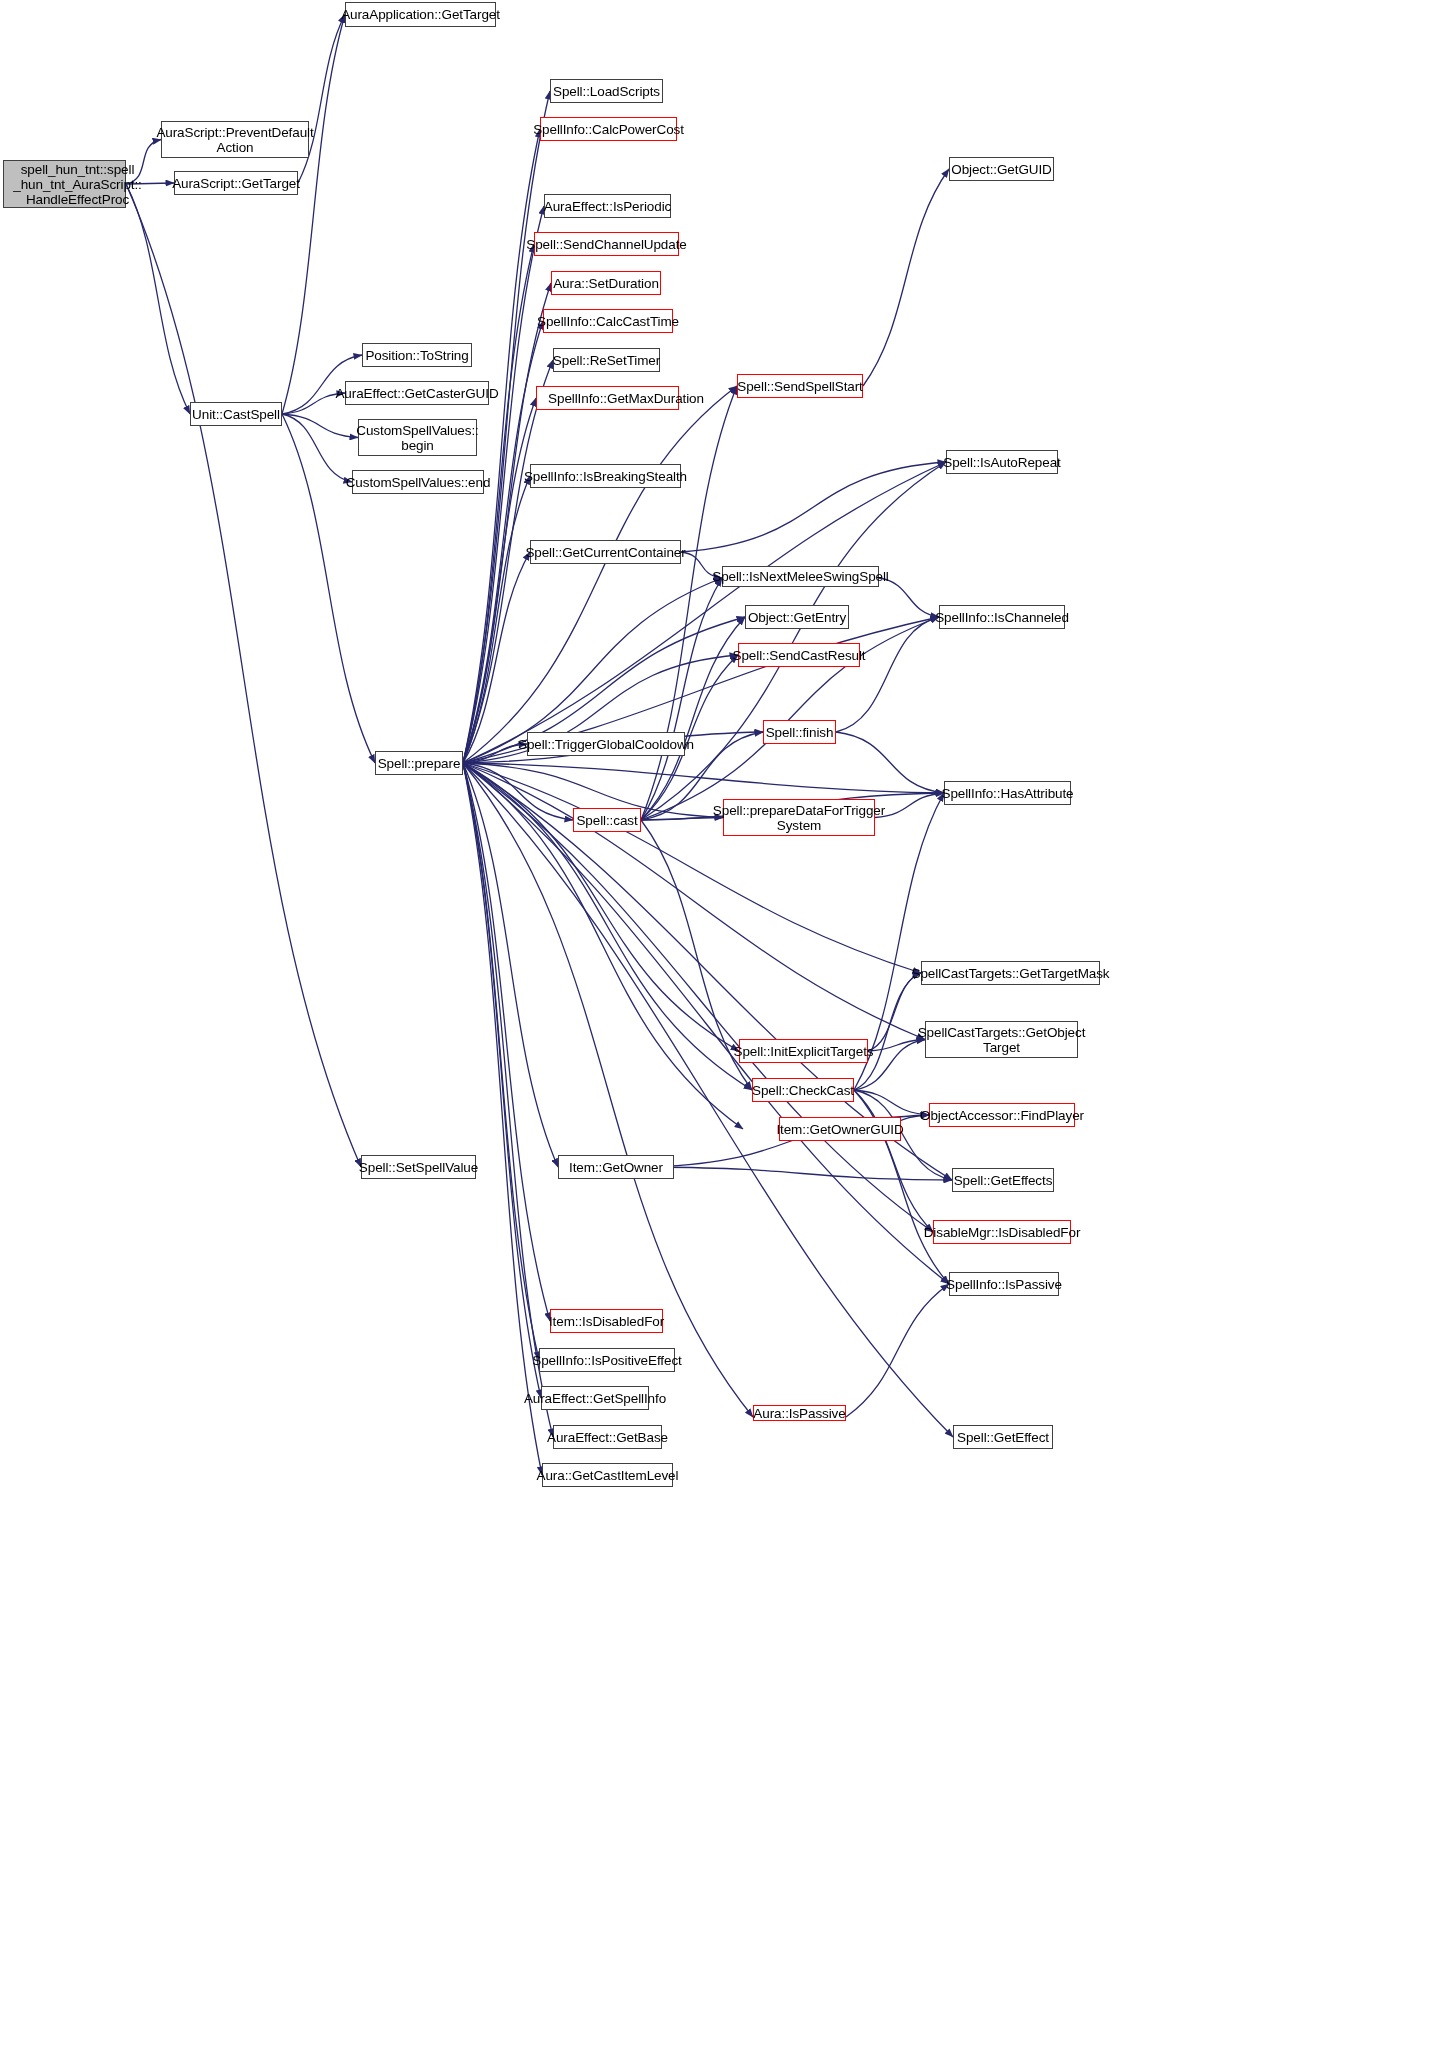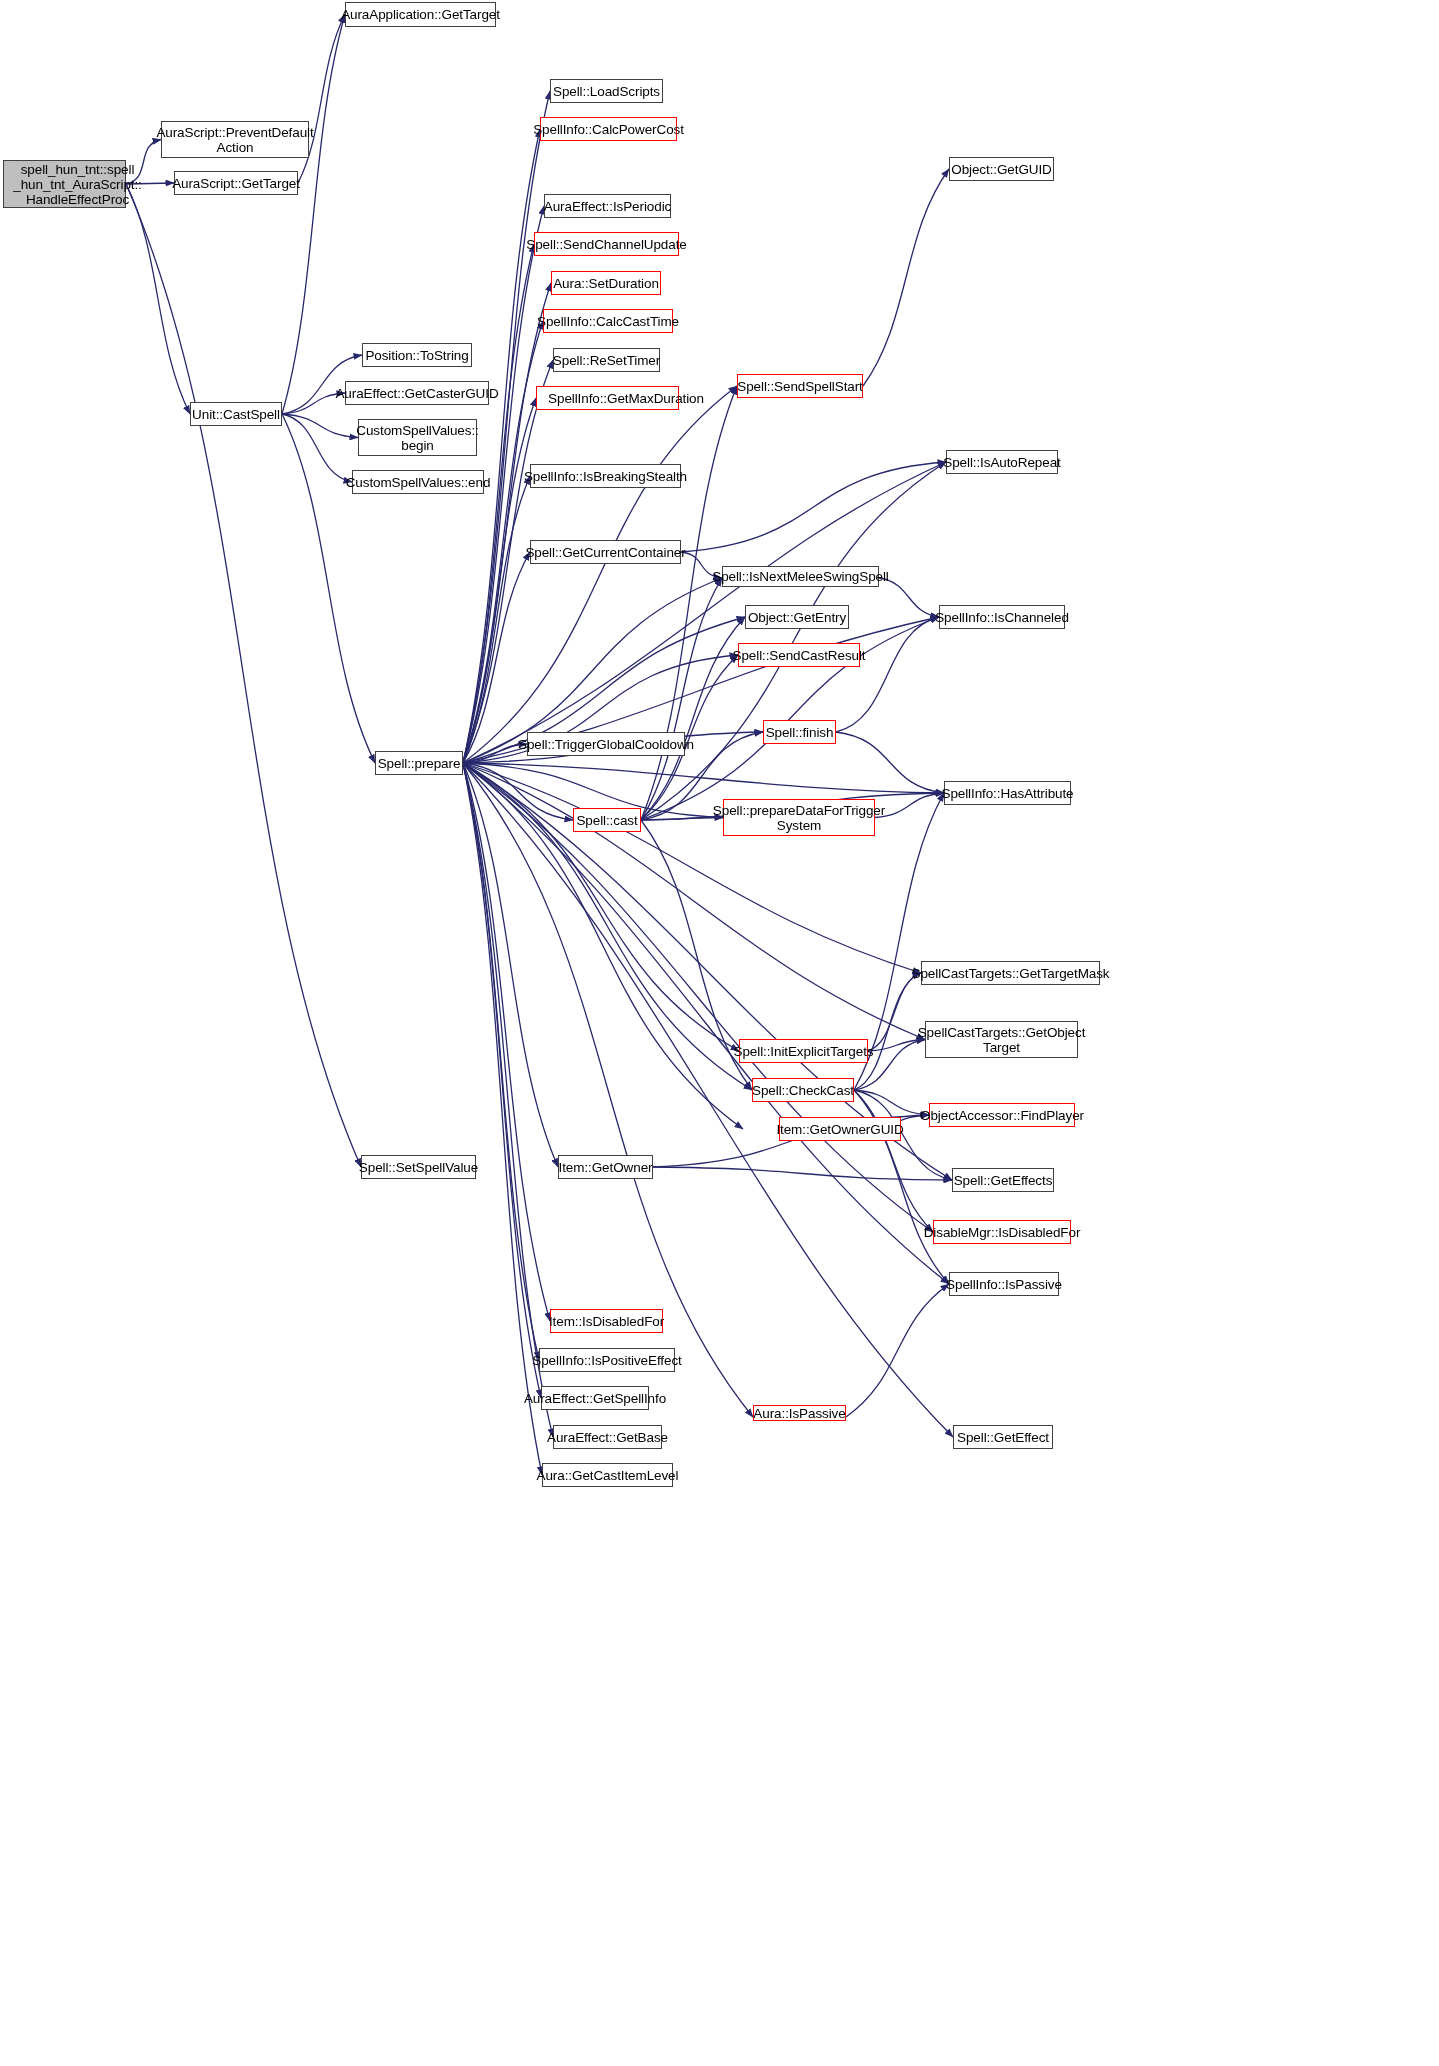--- a/index.html
+++ b/index.html
@@ -177,21 +177,21 @@
       <div class="node red" style="left: 573px; top: 808px; width: 68px; height: 24px;">Spell::cast</div>
       <div class="node red" style="left: 723px; top: 799px; width: 152px; height: 37px;">Spell::prepareDataForTrigger
 System</div>
       <div class="node" style="left: 921px; top: 961px; width: 179px; height: 24px;">SpellCastTargets::GetTargetMask</div>
       <div class="node" style="left: 925px; top: 1021px; width: 153px; height: 37px;">SpellCastTargets::GetObject
 Target</div>
       <div class="node red" style="left: 739px; top: 1039px; width: 129px; height: 24px;">Spell::InitExplicitTargets</div>
       <div class="node red" style="left: 752px; top: 1078px; width: 102px; height: 24px;">Spell::CheckCast</div>
       <div class="node red" style="left: 929px; top: 1103px; width: 146px; height: 24px;">ObjectAccessor::FindPlayer</div>
       <div class="node red" style="left: 743px; top: 1117px; width: 122px; height: 24px; margin-left: 36px;">Item::GetOwnerGUID</div>
-      <div class="node" style="left: 558px; top: 1155px; width: 95px; height: 24px;">Item::GetOwner</div>
+      <div class="node" style="left: 558px; top: 1155px; width: 116px; height: 24px;">Item::GetOwner</div>
       <div class="node" style="left: 361px; top: 1155px; width: 115px; height: 24px;">Spell::SetSpellValue</div>
       <div class="node" style="left: 952px; top: 1168px; width: 102px; height: 24px;">Spell::GetEffects</div>
       <div class="node red" style="left: 933px; top: 1220px; width: 138px; height: 24px;">DisableMgr::IsDisabledFor</div>
       <div class="node" style="left: 949px; top: 1272px; width: 110px; height: 24px;">SpellInfo::IsPassive</div>
       <div class="node red" style="left: 550px; top: 1309px; width: 113px; height: 24px;">Item::IsDisabledFor</div>
       <div class="node" style="left: 539px; top: 1348px; width: 136px; height: 24px;">SpellInfo::IsPositiveEffect</div>
       <div class="node" style="left: 541px; top: 1386px; width: 108px; height: 24px;">AuraEffect::GetSpellInfo</div>
       <div class="node red" style="left: 753px; top: 1405px; width: 93px; height: 16px;">Aura::IsPassive</div>
       <div class="node" style="left: 553px; top: 1425px; width: 109px; height: 24px;">AuraEffect::GetBase</div>
       <div class="node" style="left: 953px; top: 1425px; width: 100px; height: 24px;">Spell::GetEffect</div>

